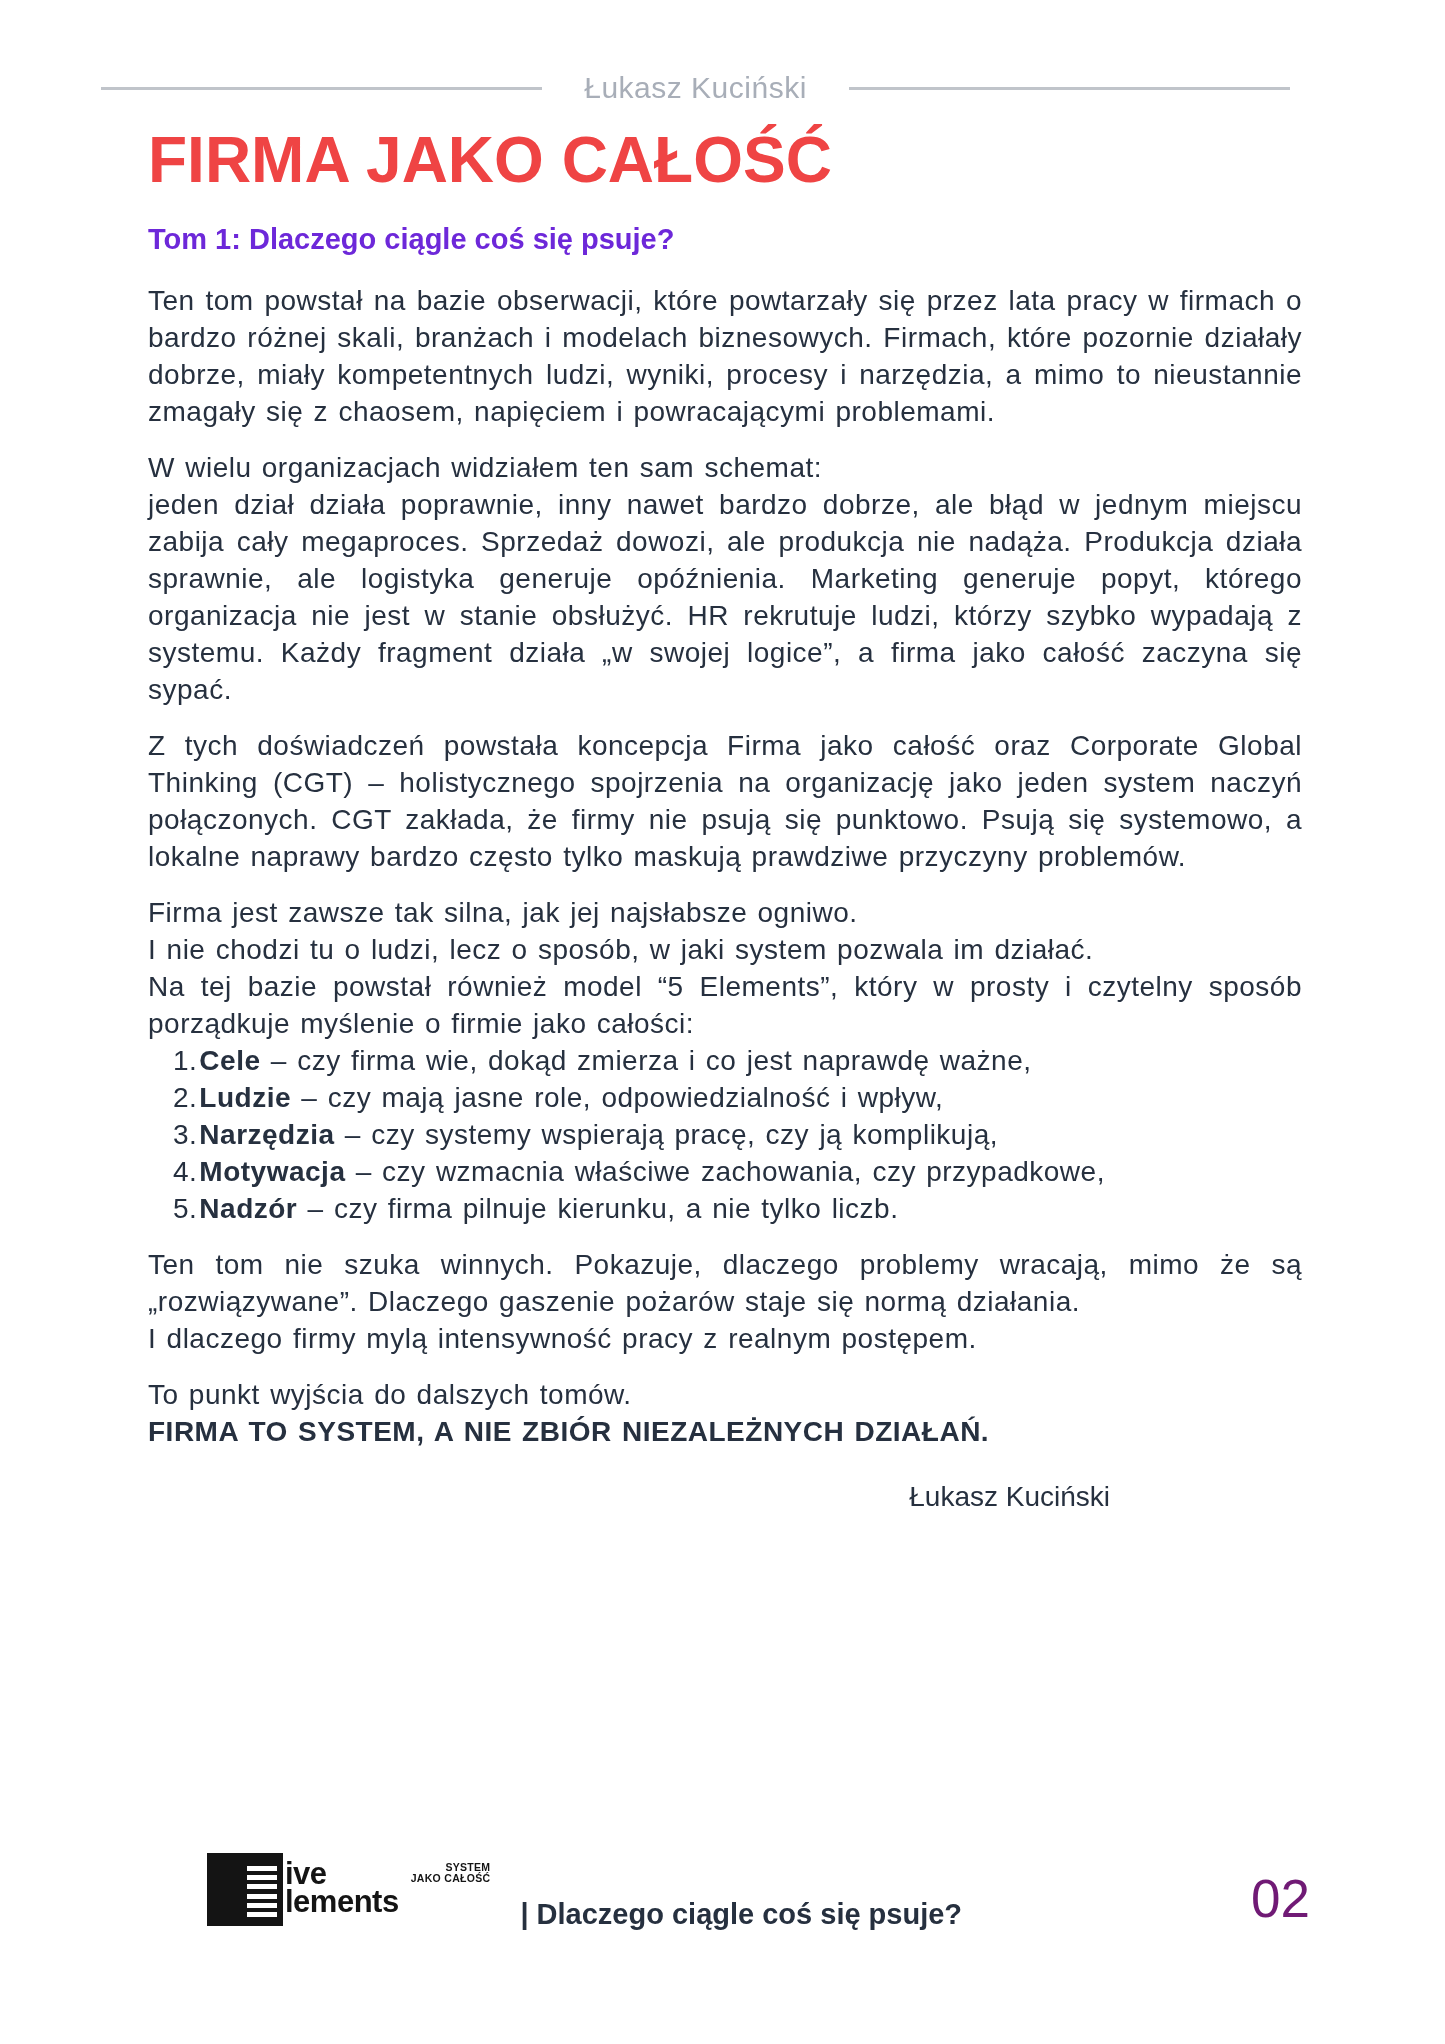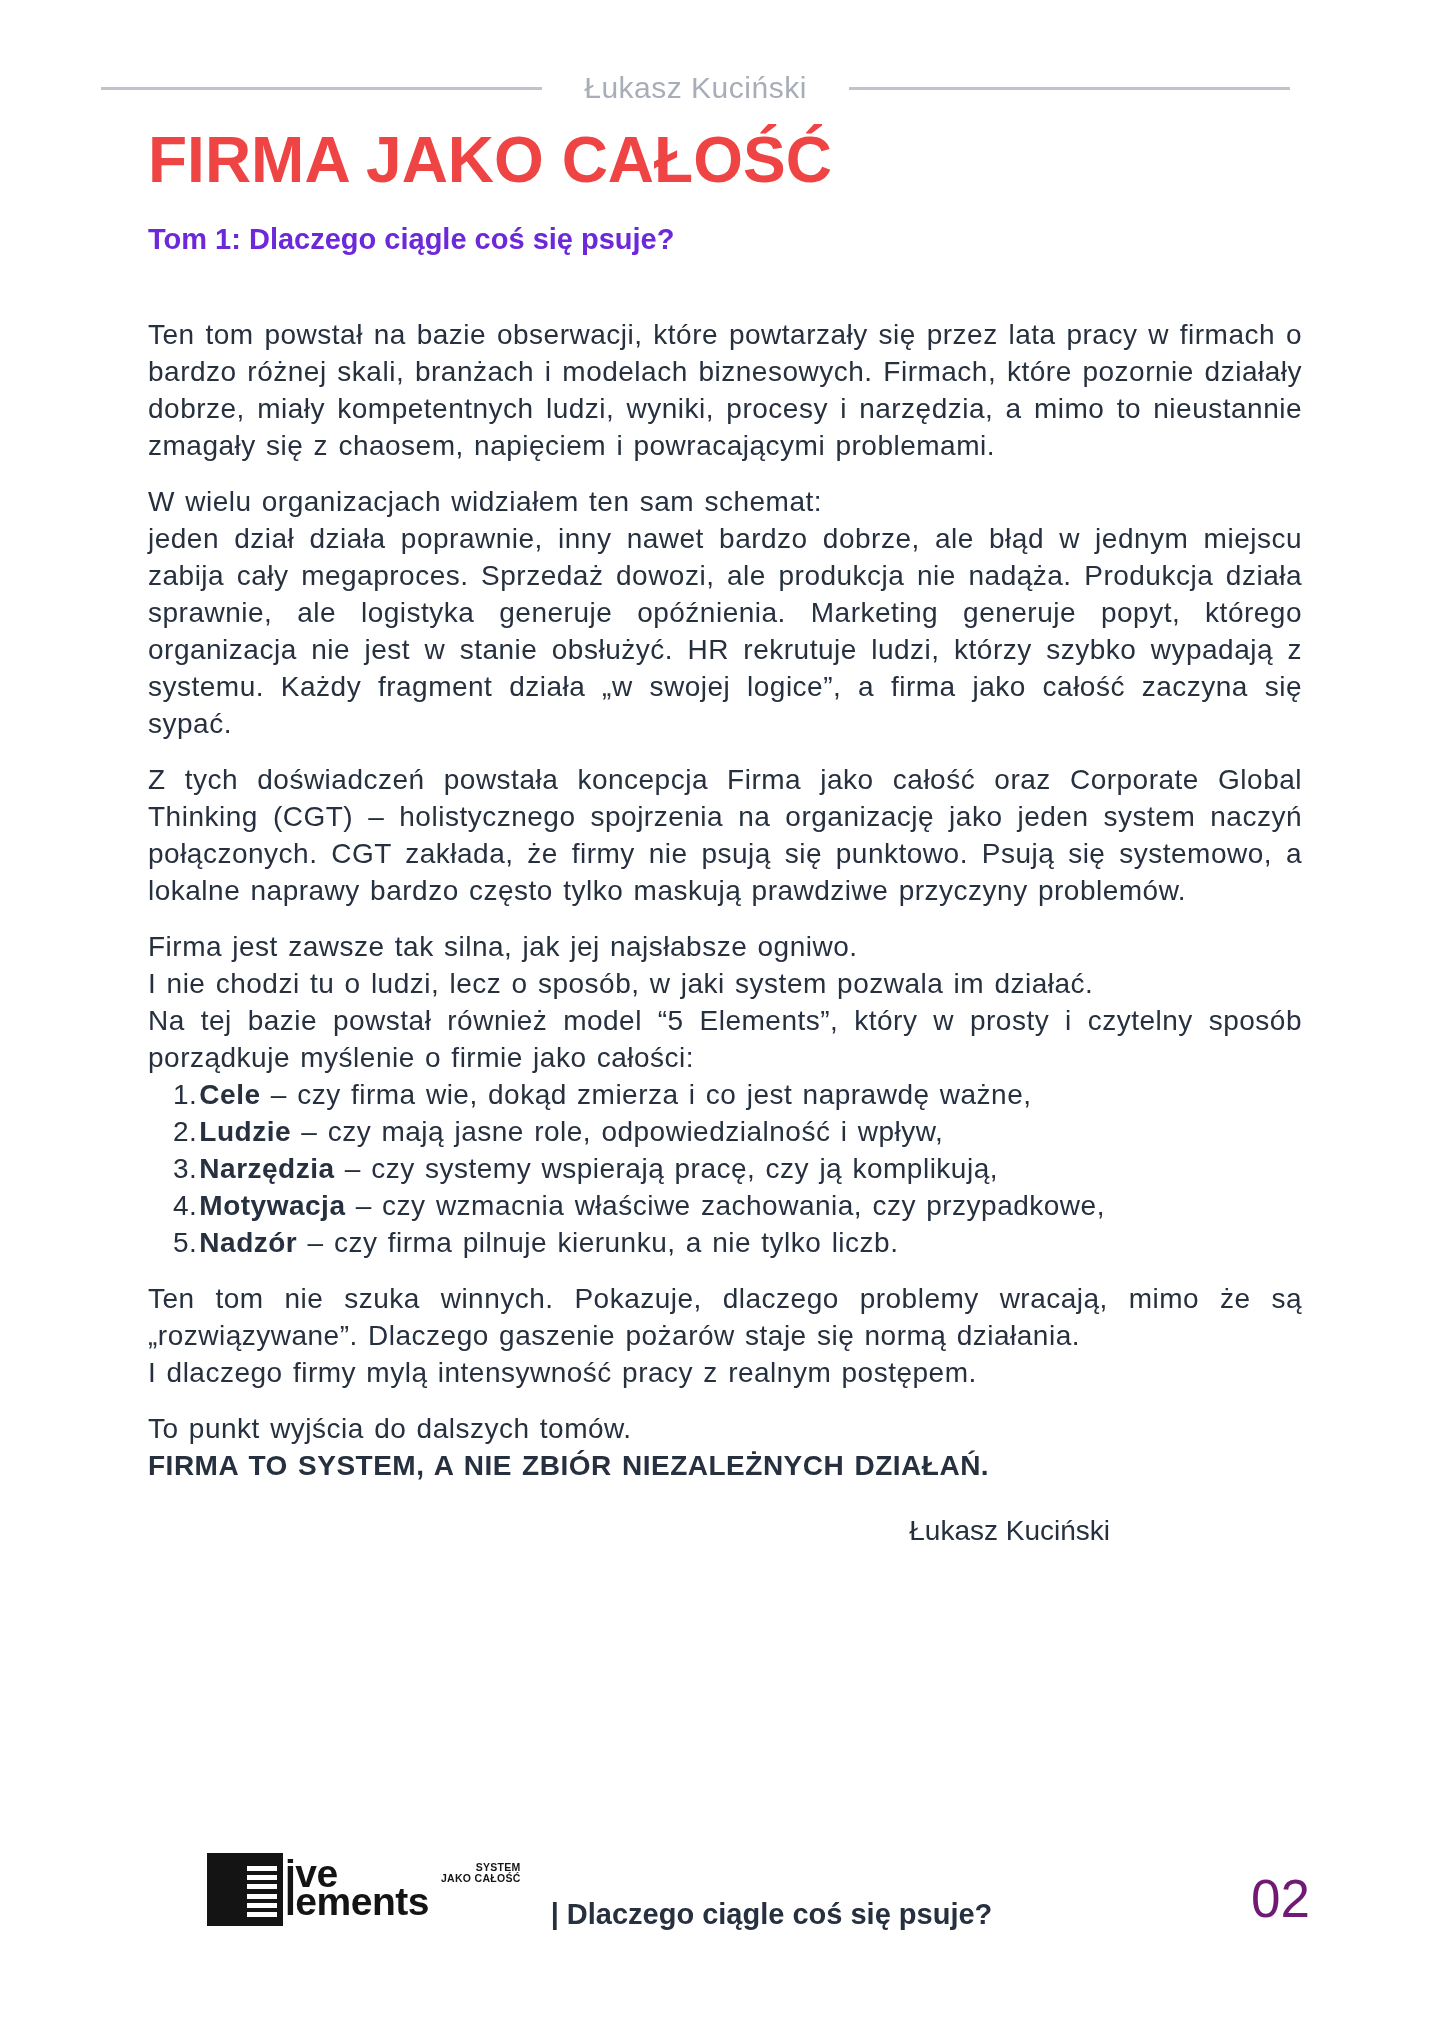--- a/index.html
+++ b/index.html
@@ -30,21 +30,21 @@
     margin:16px 0 0 0;
     font-size:64px; line-height:76px; font-weight:bold;
     color:#ef4444; letter-spacing:0px;
   }
   .page-subtitle {
     margin-top:24px;
     font-size:29px; line-height:34px; font-weight:bold;
     color:#6d28d9;
   }
   .block { margin-top:19px; font-size:28px; line-height:37px; letter-spacing:0.5px; word-spacing:2px; }
-  .block.first { margin-top:60px; }
+  .block.first { margin-top:26px; }
   .just { text-align:justify; }
   .elements-list .item { padding-left:25px; }
   .item .num { margin-right:2px; }
   .item .term { font-weight:bold; }
   .bold-line { font-weight:bold; }
   .signature-row {
     margin-top:28px;
     font-size:28px; line-height:37px;
     text-align:right; padding-right:192px;
   }
@@ -53,21 +53,21 @@
     position:absolute; top:1853px; left:207px; right:82px;
     display:flex; align-items:flex-start;
   }
   .logo { display:flex; align-items:flex-start; }
   .logo-square { position:relative; width:76px; height:73px; background:#141414; flex:none; }
   .logo-square .bar { position:absolute; right:6px; width:30px; height:5px; background:#ffffff; }
   .b1{top:13px;} .b2{top:22px;} .b3{top:31px;}
   .b4{top:41px;} .b5{top:50px;} .b6{top:59px;}
   .logo-words {
     margin-left:2px; margin-top:7px;
-    font-weight:bold; font-size:39px; line-height:28px;
+    font-weight:bold; font-size:31px; line-height:28px;
     color:#141414; letter-spacing:-0.5px; white-space:nowrap;
   }
   .logo-tag {
     margin-left:12px; margin-top:9px;
     font-weight:bold; font-size:10.5px; line-height:11px;
     color:#141414; text-align:right; letter-spacing:0.3px; white-space:nowrap;
   }
   .footer-chapter {
     margin-left:30px; margin-top:44px;
     font-size:29px; line-height:34px; font-weight:bold;

